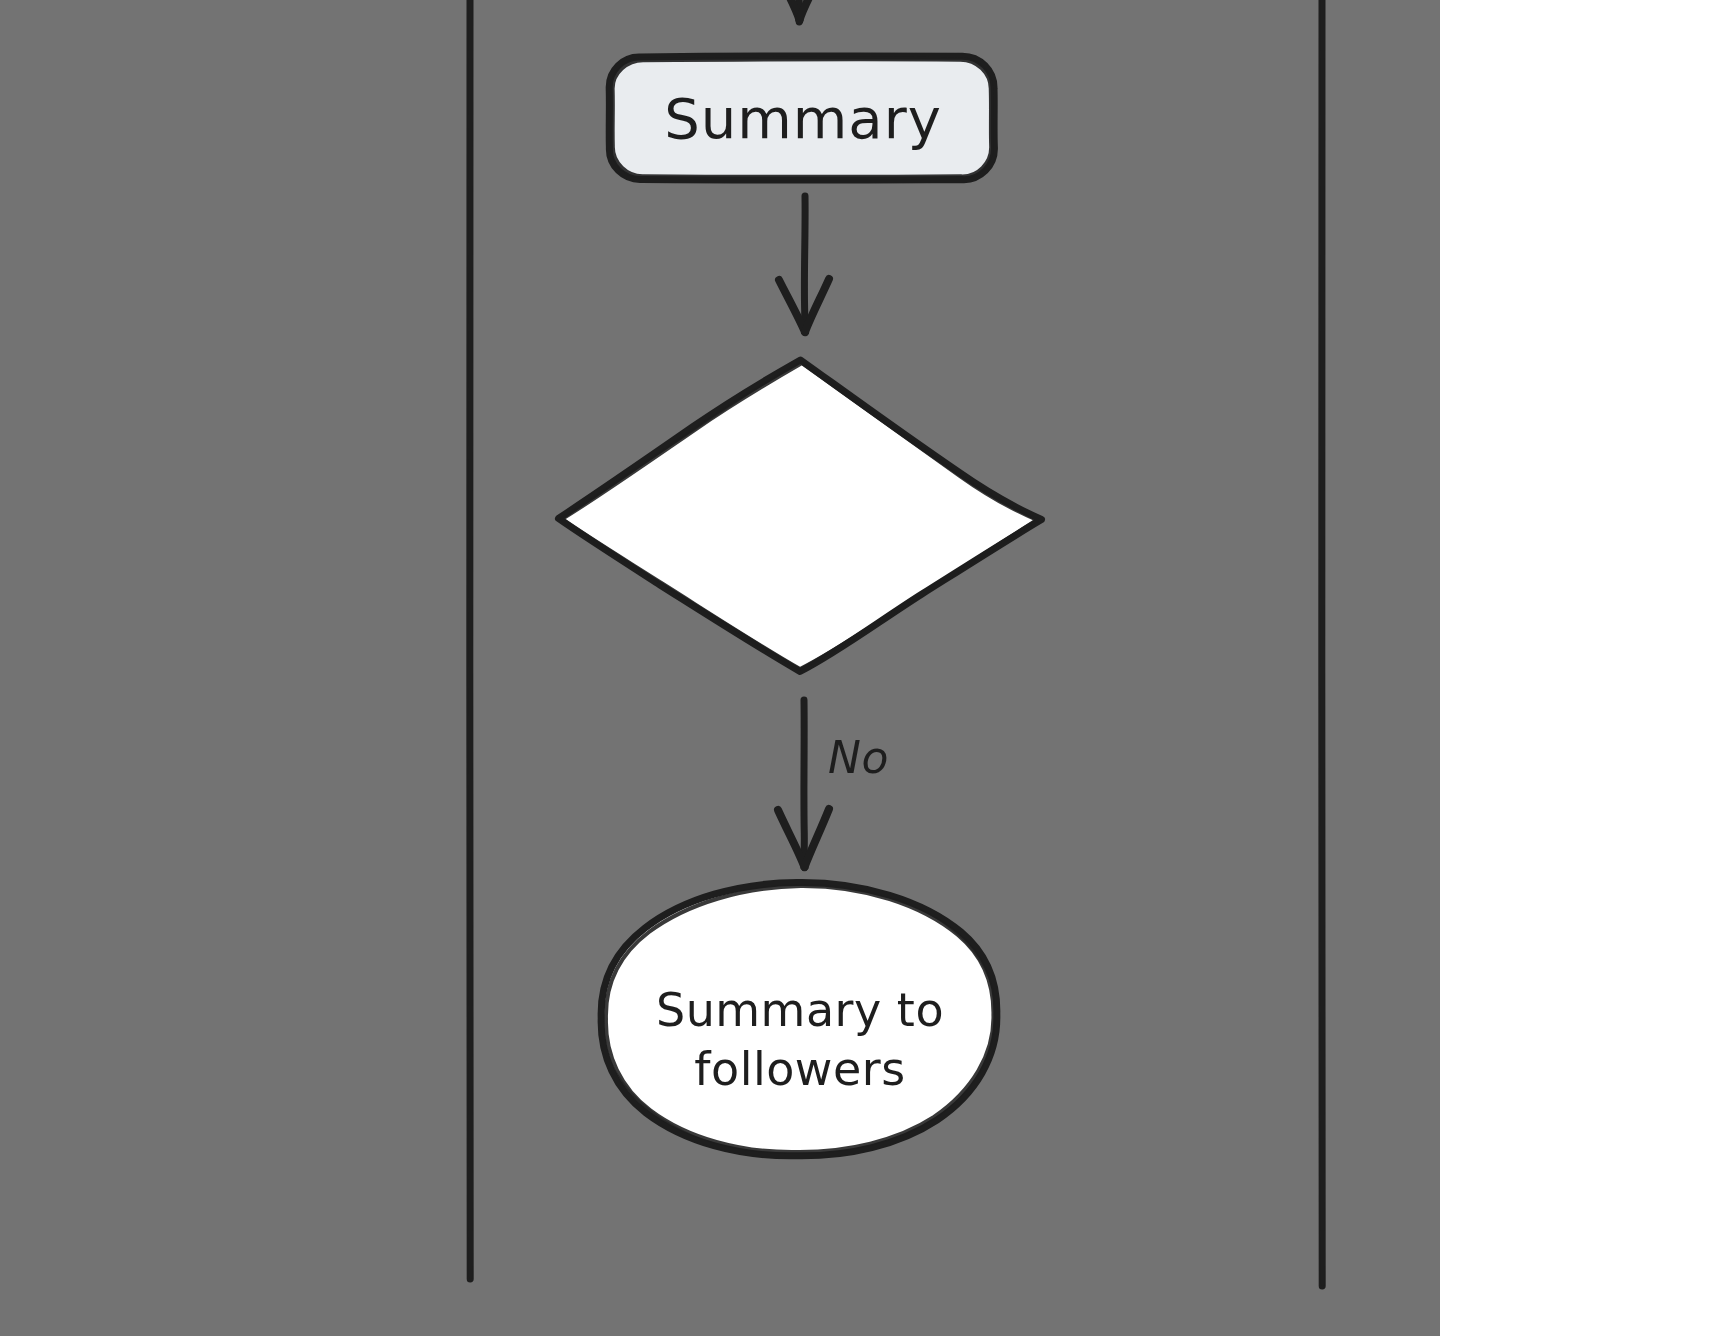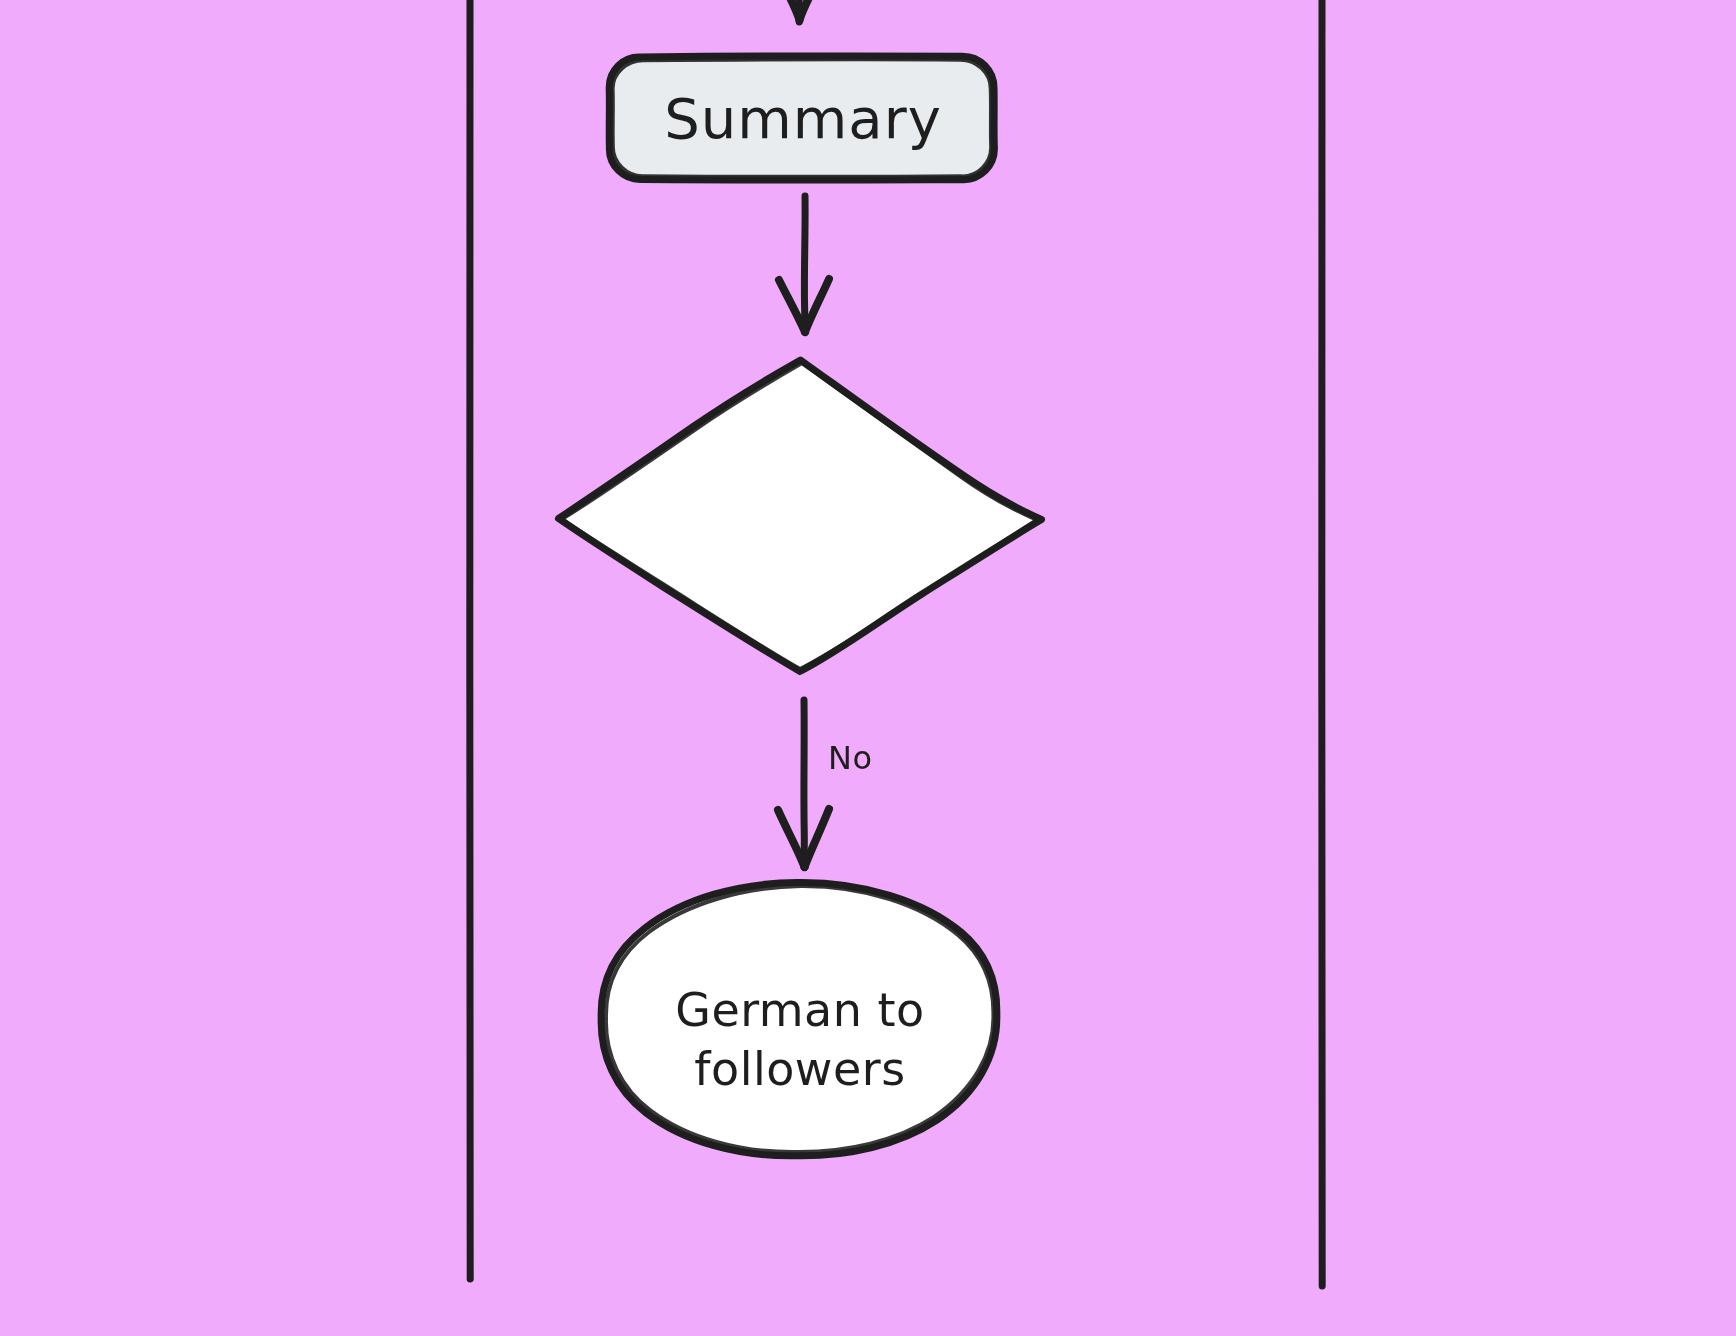--- a/index.html
+++ b/index.html
@@ -8,23 +8,23 @@
     background: #ffffff;
   }
   body {
     width: 1736px;
     height: 1336px;
     overflow: hidden;
     font-family: "DejaVu Sans", sans-serif;
   }
   #canvas {
     position: relative;
-    width: 1736px;
+    width: 1440px;
     height: 1336px;
-    background: #f0abfc;
+    background: #737373;
   }
   #flow-svg {
     position: absolute;
     top: 0;
     left: 0;
     width: 1736px;
     height: 1336px;
     display: block;
   }
   .node-label {
@@ -63,21 +63,22 @@
     height: 160px;
     font-size: 46px;
     letter-spacing: 0.5px;
   }
   #edge-no-label {
     left: 828px;
     top: 728px;
     width: 120px;
     height: 60px;
     justify-content: flex-start;
-    font-size: 32px;
+    font-size: 44px;
+    font-style: italic;
     letter-spacing: 0.5px;
   }
 </style>
 </head>
 <body>
 
 <div id="canvas">
 
   <svg id="flow-svg" viewBox="0 0 1736 1336" xmlns="http://www.w3.org/2000/svg">
 
@@ -173,18 +174,18 @@
                C 741 1153, 687 1138, 650 1110
                C 621 1088, 605 1055, 606 1019
                C 605 984, 620 954, 649 932
                C 688 903, 744 887, 801 886 Z" fill="none" stroke="#1e1e1e" stroke-width="4" stroke-linecap="round" stroke-linejoin="round" opacity="0.88"></path>
     </g>
   </svg>
 
   <div class="node-label" id="summary-label">Summary</div>
 
 
-  <div class="node-label" id="terminal-label">German to
+  <div class="node-label" id="terminal-label">Summary to
 followers</div>
 
   <div class="node-label" id="edge-no-label">No</div>
 
 </div>
 
 </body></html>

